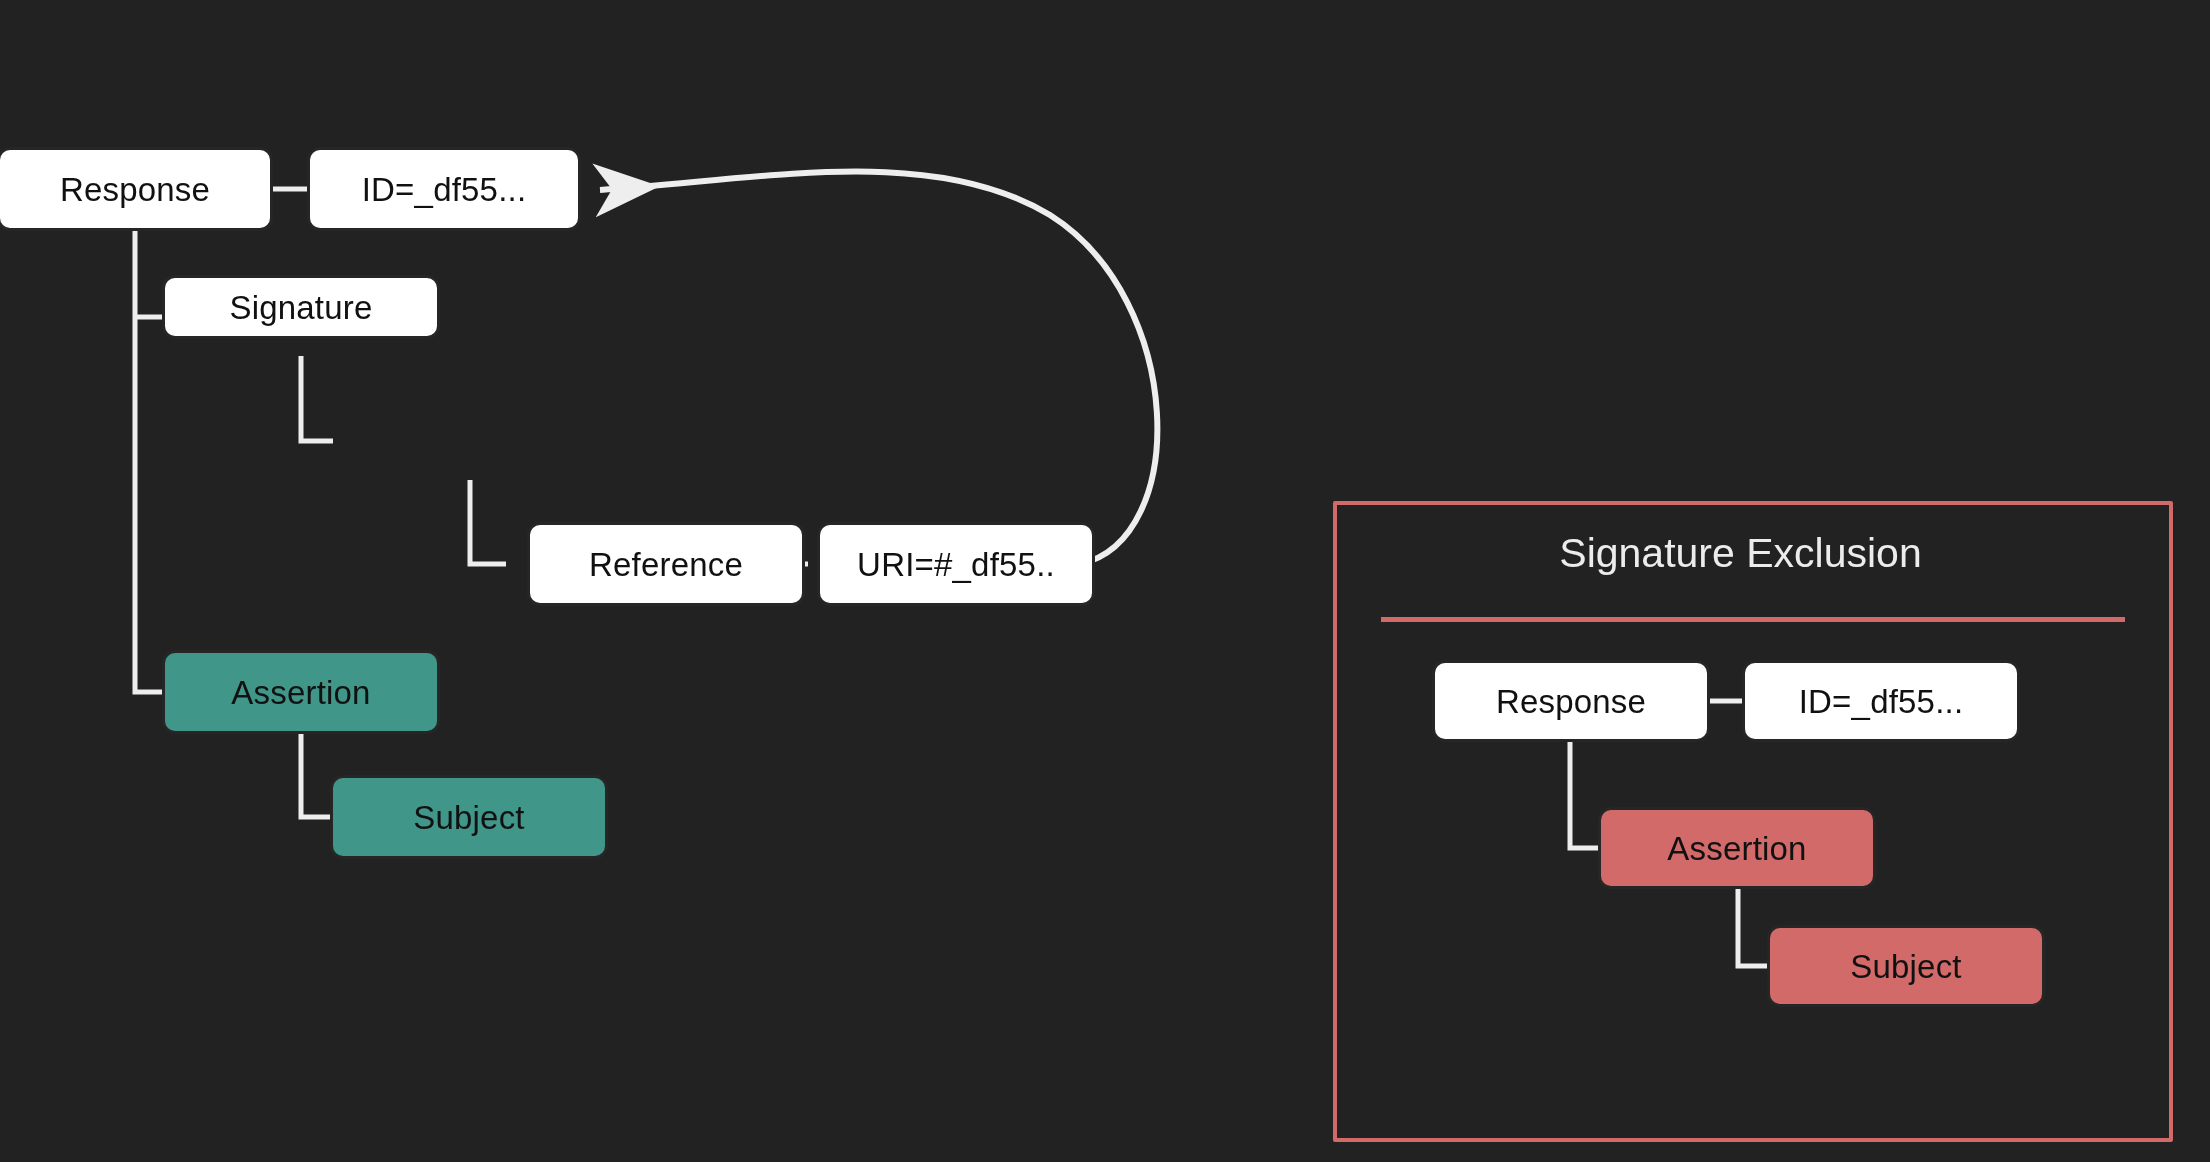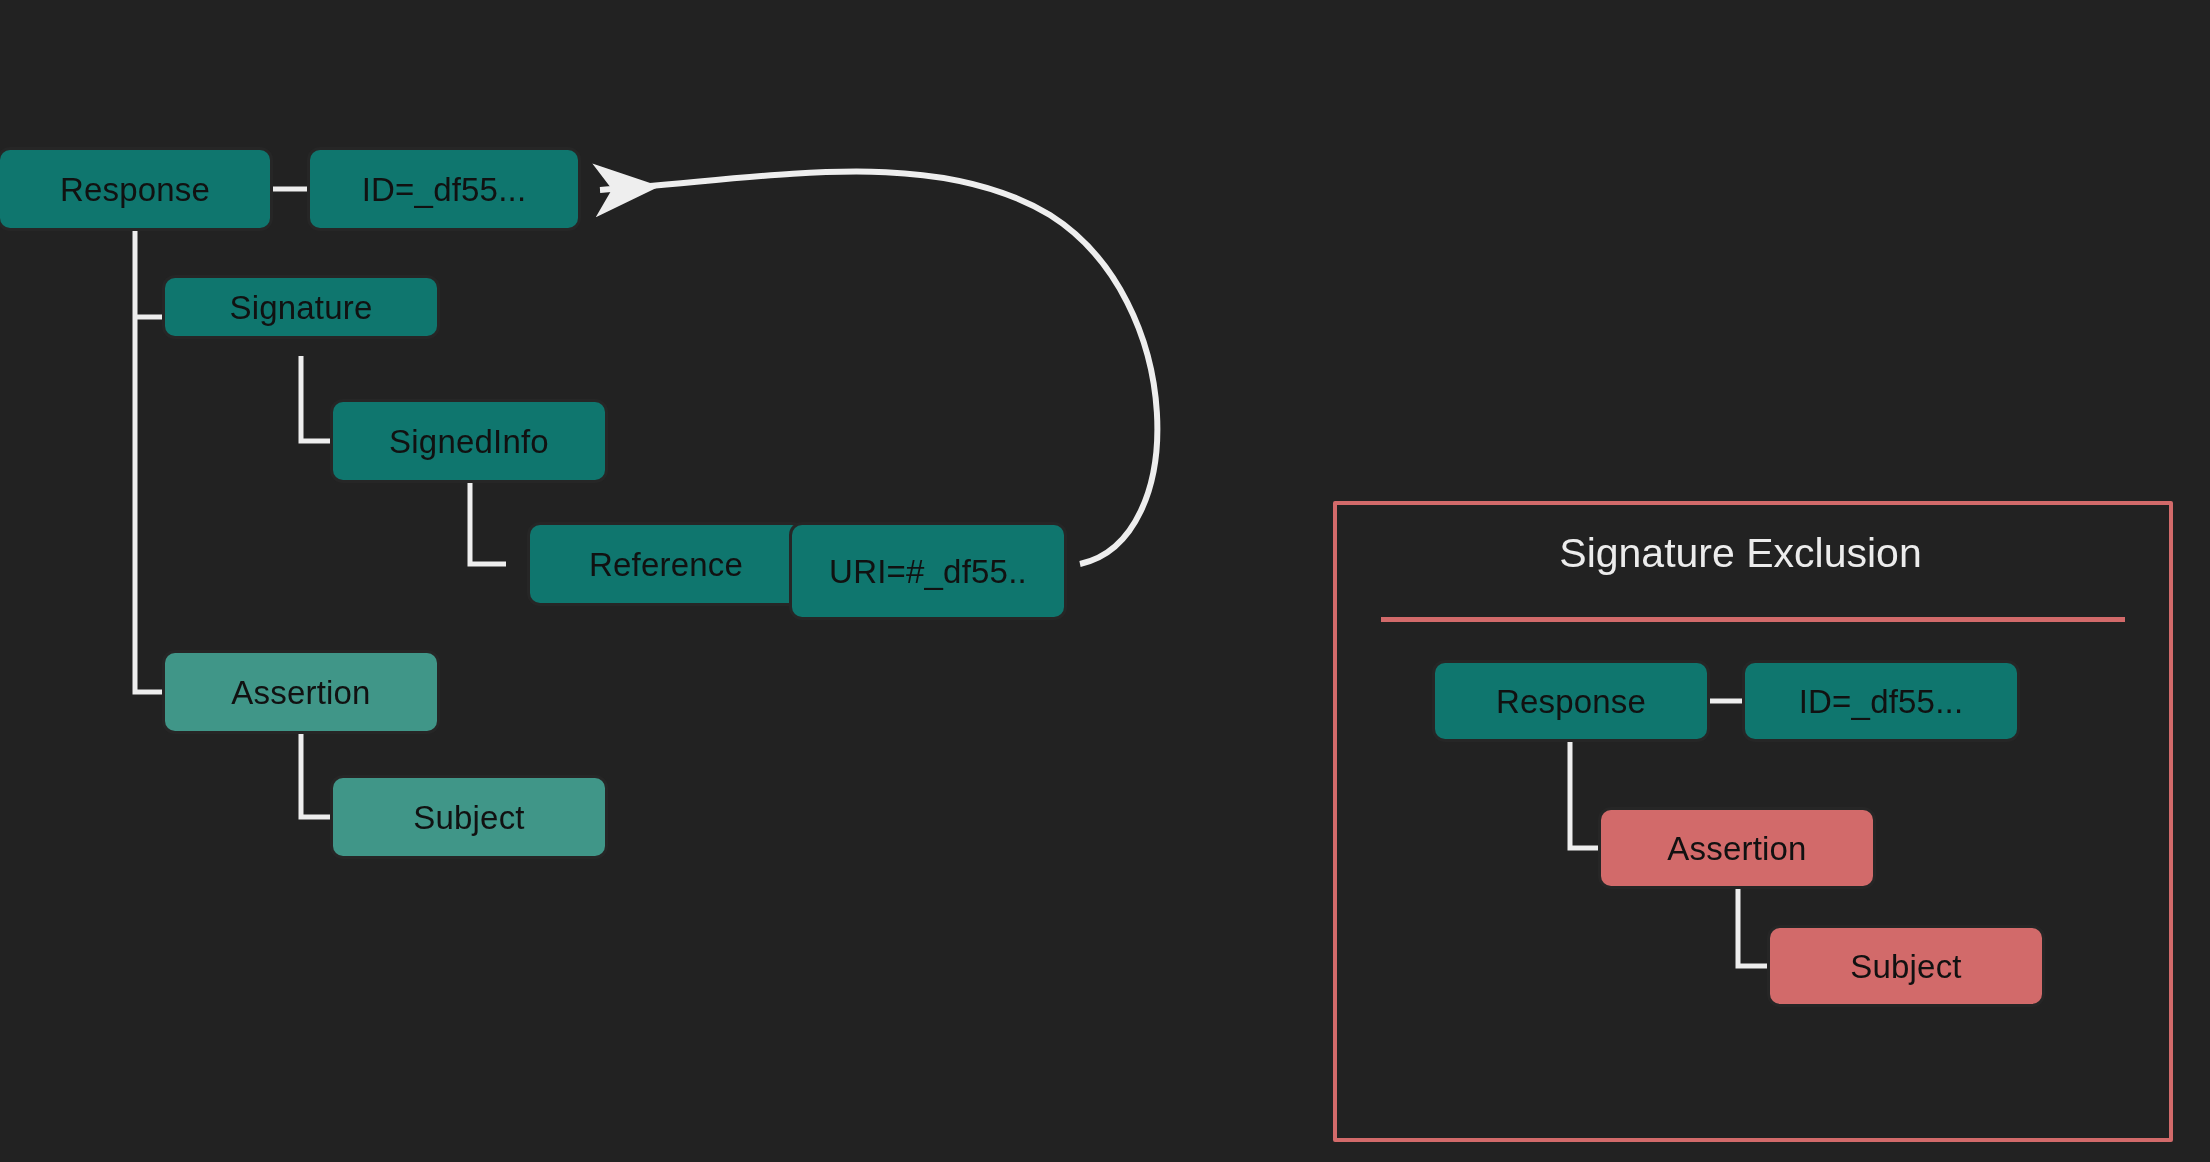--- a/index.html
+++ b/index.html
@@ -34,21 +34,21 @@
     border-radius: 10px;
     color: #111111;
     font-size: 33px;
     line-height: 1;
     letter-spacing: 0.2px;
     white-space: nowrap;
     box-sizing: border-box;
     padding: 0 14px;
     box-shadow: 0 0 0 3px #262626;
   }
-  .node.blue  { background: #0f766e; }
+  .node.blue  { background: #ffffff; }
   .node.teal  { background: #409688; }
   .node.red   { background: #d26a6a; }
 
   
   .section-title {
     position: absolute;
     color: #ececec;
     font-size: 40px;
     line-height: 1;
     white-space: nowrap;
@@ -134,25 +134,24 @@
     </g>
   </svg>
 
 
   <div class="node blue" style="left:0px;   top:150px; width:270px; height:78px;">Response</div>
 
   <div class="node blue" style="left:310px; top:150px; width:268px; height:78px;">ID=_df55...</div>
 
   <div class="node blue" style="left:165px; top:278px; width:272px; height:58px;">Signature</div>
 
-  <div class="node blue" style="left:333px; top:402px; width:272px; height:78px;">SignedInfo</div>
 
   <div class="node blue" style="left:506px; top:525px; width:272px; height:78px;margin-left:24px;">Reference</div>
 
-  <div class="node blue" style="left:792px; top:525px; width:272px; height:92px;">URI=#_df55..</div>
+  <div class="node blue" style="left:820px; top:525px; width:272px; height:78px;">URI=#_df55..</div>
 
   <div class="node teal" style="left:165px; top:653px; width:272px; height:78px;">Assertion</div>
 
   <div class="node teal" style="left:333px; top:778px; width:272px; height:78px;">Subject</div>
 
   <div id="exclusion-panel"></div>
 
   <div id="exclusion-title">Signature Exclusion</div>
 
   <div id="exclusion-rule"></div>

